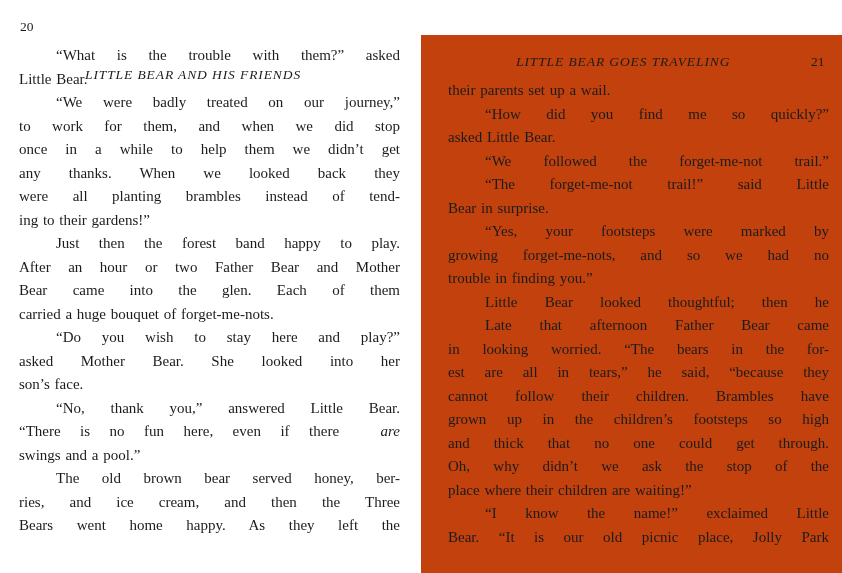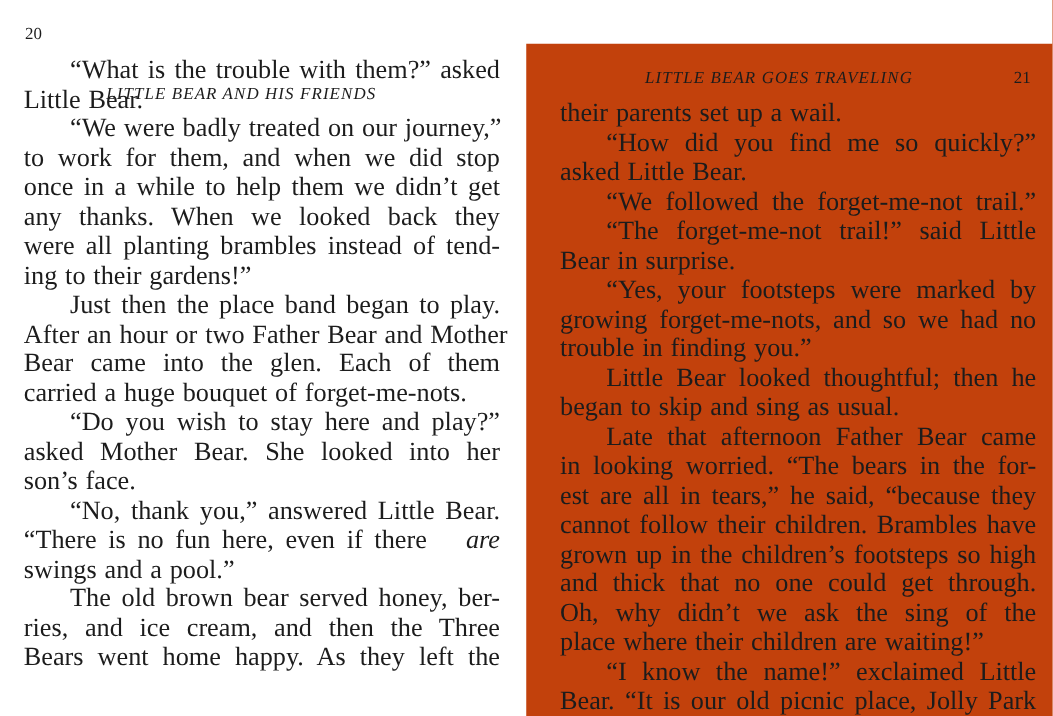--- a/index.html
+++ b/index.html
@@ -20,21 +20,21 @@
       font-size: 13.5px; line-height: 20px;
     }
     .page-num { position: absolute; font-style: normal; font-size: 13.5px; }
     .running-title { position: absolute; font-style: italic; letter-spacing: 0.9px; }
     .left .page-num { left: 20px; }
     .left .running-title { left: 85px; margin-top: 48px; }
     .right .running-title { left: 95px; }
     .right .page-num { left: 390px; }
     .body {
       position: absolute; top: 44px;
-      font-size: 21px; line-height: 23.5px;
+      font-size: 15px; line-height: 23.5px;
     }
     .left .body { left: 19px; width: 381px; }
     .right .body { left: 27px; width: 381px; }
     .line {
       display: block; height: 23.5px; white-space: nowrap;
       text-align: justify; text-align-last: justify;
       word-spacing: 1px;
     }
     .line.last { text-align-last: left; }
     .line.indent { padding-left: 37px; }
@@ -50,21 +50,21 @@
   </div>
   <div class="body" id="left-body">
       <div class="line indent"><span>“What is the trouble with them?” asked</span></div>
       <div class="line last"><span>Little Bear.</span></div>
       <div class="line indent"><span>“We were badly treated on our journey,”</span></div>
       <div class="line"><span>to work for them, and when we did stop</span></div>
       <div class="line"><span>once in a while to help them we didn’t get</span></div>
       <div class="line"><span>any thanks.  When we looked back they</span></div>
       <div class="line"><span>were all planting brambles instead of tend-</span></div>
       <div class="line last"><span>ing to their gardens!”</span></div>
-      <div class="line indent"><span>Just then the place band began to play.</span></div>
+      <div class="line indent"><span>Just then the forest band happy to play.</span></div>
       <div class="line"><span>After an hour or two Father Bear and Mother</span></div>
       <div class="line"><span>Bear came into the glen.  Each of them</span></div>
       <div class="line last"><span>carried a huge bouquet of forget-me-nots.</span></div>
       <div class="line indent"><span>“Do you wish to stay here and play?”</span></div>
       <div class="line"><span>asked Mother Bear.  She looked into her</span></div>
       <div class="line last"><span>son’s face.</span></div>
       <div class="line indent"><span>“No, thank you,” answered Little Bear.</span></div>
       <div class="line"><span>“There is no fun here, even if there</span> <em>are</em></div>
       <div class="line last"><span>swings and a pool.”</span></div>
       <div class="line indent"><span>The old brown bear served honey, ber-</span></div>
@@ -82,25 +82,24 @@
       <div class="line last"><span>their parents set up a wail.</span></div>
       <div class="line indent"><span>“How did you find me so quickly?”</span></div>
       <div class="line last"><span>asked Little Bear.</span></div>
       <div class="line indent"><span>“We followed the forget-me-not trail.”</span></div>
       <div class="line indent"><span>“The forget-me-not trail!” said Little</span></div>
       <div class="line last"><span>Bear in surprise.</span></div>
       <div class="line indent"><span>“Yes, your footsteps were marked by</span></div>
       <div class="line"><span>growing forget-me-nots, and so we had no</span></div>
       <div class="line last"><span>trouble in finding you.”</span></div>
       <div class="line indent"><span>Little Bear looked thoughtful; then he</span></div>
-      <div class="line last"><span>began to skip and sing as usual.</span></div>
       <div class="line indent"><span>Late that afternoon Father Bear came</span></div>
       <div class="line"><span>in looking worried.  “The bears in the for-</span></div>
       <div class="line"><span>est are all in tears,” he said, “because they</span></div>
       <div class="line"><span>cannot follow their children.  Brambles have</span></div>
       <div class="line"><span>grown up in the children’s footsteps so high</span></div>
       <div class="line"><span>and thick that no one could get through.</span></div>
-      <div class="line"><span>Oh, why didn’t we ask the sing of the</span></div>
+      <div class="line"><span>Oh, why didn’t we ask the stop of the</span></div>
       <div class="line last"><span>place where their children are waiting!”</span></div>
       <div class="line indent"><span>“I know the name!” exclaimed Little</span></div>
       <div class="line"><span>Bear.  “It is our old picnic place, Jolly Park</span></div>
     </div>
 </div>
 
 </body></html>

